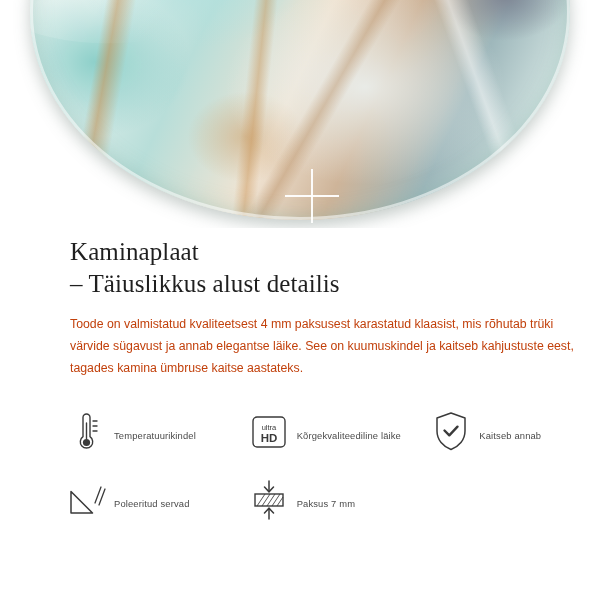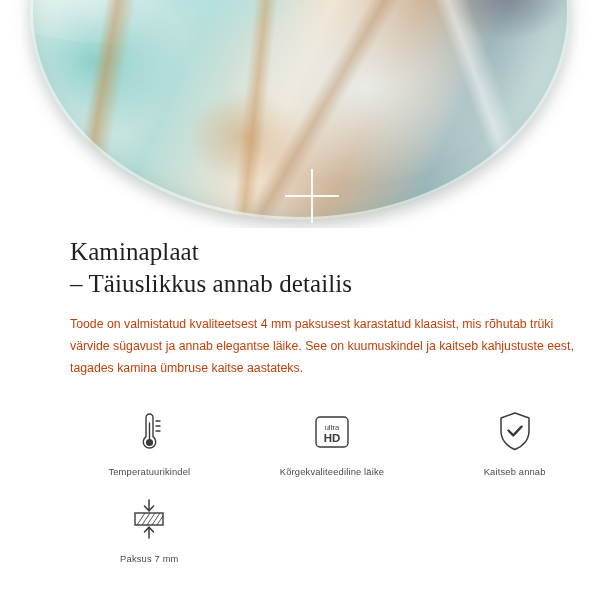--- a/index.html
+++ b/index.html
@@ -135,21 +135,21 @@
 
   
   .features {
     display: grid;
     grid-template-columns: repeat(3, 1fr);
     row-gap: 16px;
     padding: 26px 26px 0 26px;
   }
   .feature {
     display: flex;
-    flex-direction: column;
+    flex-direction: row;
     align-items: center;
     justify-content: flex-start;
   }
   .feature-icon {
     width: 56px;
     height: 52px;
     display: flex;
     align-items: center;
     justify-content: center;
   }
@@ -174,21 +174,21 @@
       <div class="plate-gloss"></div>
       <div class="plate-rim"></div>
     </div>
     <div class="plate-sparkle"></div>
   </div>
 
   <div class="content">
 
     <h1 class="headline">
       <span>Kaminaplaat</span>
-      <span class="line2">– Täiuslikkus annab detailis</span>
+      <span class="line2">– Täiuslikkus alust detailis</span>
     </h1>
 
     <p class="body-copy">Toode on valmistatud kvaliteetsest 4 mm paksusest karastatud klaasist, mis rõhutab trüki värvide sügavust ja annab elegantse läike. See on kuumuskindel ja kaitseb kahjustuste eest, tagades kamina ümbruse kaitse aastateks.</p>
 
     <div class="features">
 
       <div class="feature">
         <div class="feature-icon">
           <svg width="44" height="46" viewBox="0 0 44 46">
             <g fill="none" stroke="#3a3a3a" stroke-width="1.4" stroke-linecap="round">
@@ -219,20 +219,32 @@
         <div class="feature-icon">
           <svg width="42" height="46" viewBox="0 0 42 46">
             <path d="M21 4l14 5v13c0 9-6.2 15.6-14 18.5C13.2 37.6 7 31 7 22V9z" fill="none" stroke="#3a3a3a" stroke-width="1.5" stroke-linejoin="round"></path>
             <path d="M14.5 21.5l4.8 4.8 8.2-8.6" fill="none" stroke="#3a3a3a" stroke-width="2.4" stroke-linecap="round" stroke-linejoin="round"></path>
           </svg>
         </div>
         <div class="feature-label">Kaitseb annab</div>
       </div>
 
 
+      <div class="feature">
+        <div class="feature-icon">
+          <svg width="42" height="42" viewBox="0 0 42 42">
+            <path d="M6 34V12.5L27.5 34z" fill="none" stroke="#3a3a3a" stroke-width="1.5" stroke-linejoin="round"></path>
+            <g stroke="#3a3a3a" stroke-width="1.3" stroke-linecap="round">
+              <line x1="30" y1="24" x2="36" y2="8"></line>
+              <line x1="34" y1="26" x2="40" y2="10"></line>
+            </g>
+          </svg>
+        </div>
+        <div class="feature-label">Poleeritud servad</div>
+      </div>
 
       <div class="feature">
         <div class="feature-icon">
           <svg width="44" height="46" viewBox="0 0 44 46">
             <g stroke="#3a3a3a" stroke-width="1.5" stroke-linecap="round" fill="none">
               <line x1="22" y1="4" x2="22" y2="14"></line>
               <path d="M17.5 10l4.5 4.8 4.5-4.8"></path>
               <line x1="22" y1="42" x2="22" y2="32"></line>
               <path d="M17.5 36l4.5-4.8 4.5 4.8"></path>
             </g>

